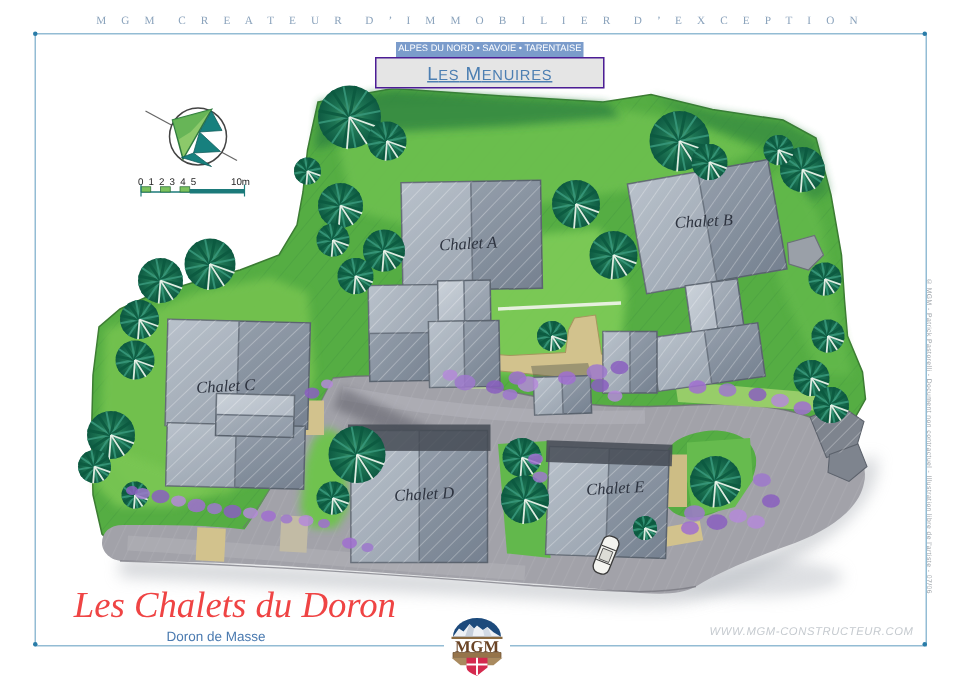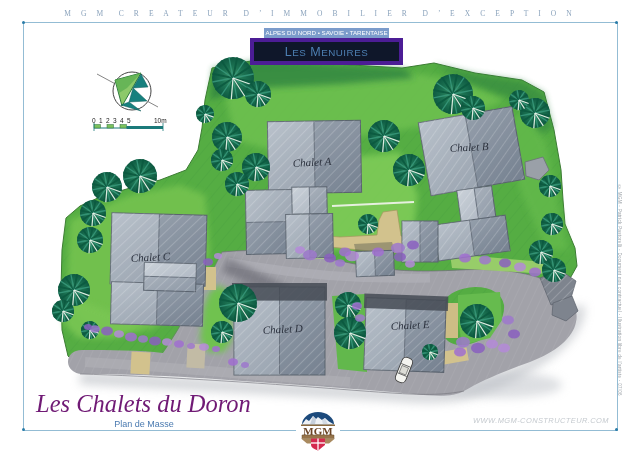--- a/index.html
+++ b/index.html
@@ -7,25 +7,25 @@
   .toptext{position:absolute;top:9px;left:0;width:640px;text-align:center;
     font-family:"Liberation Serif",serif;font-size:7.5px;letter-spacing:4.1px;
     color:#8ba3bc;white-space:nowrap;}
   .frame{position:absolute;left:23px;top:22px;width:593px;height:407px;
     border:1px solid #93bcd4;}
   .dot{position:absolute;width:3px;height:3px;background:#2a7ca8;border-radius:50%;}
   .banner{position:absolute;left:250px;top:28px;width:153px;}
   .bannerbar{background:#7b9ccb;color:#ffffff;text-align:center;
     font-size:6.2px;letter-spacing:0px;height:10px;line-height:10px;margin:0 14px;
     white-space:nowrap;}
-  .bannerbox{background:#0f172a;border:4px solid #4c1d95;text-align:center;
-    color:#4d7fb2;font-size:12.5px;letter-spacing:0.5px;height:19px;line-height:20px;}
+  .bannerbox{background:#e5e5e5;border:1px solid #4c1d95;text-align:center;
+    color:#4d7fb2;font-size:12.5px;letter-spacing:0.5px;height:19px;line-height:20px;text-decoration:underline;}
   .smallcaps{font-size:9.8px;}
-  .title{position:absolute;left:36px;top:390px;width:228px;text-align:left;
-    font-family:"Liberation Serif",serif;font-style:italic;color:#701a75;
+  .title{position:absolute;left:36px;top:390px;width:228px;text-align:right;
+    font-family:"Liberation Serif",serif;font-style:italic;color:#ef4444;
     font-size:24.5px;white-space:nowrap;}
   .subtitle{position:absolute;left:84px;top:419px;width:120px;text-align:center;
     color:#4a7ab0;font-size:9px;}
   .url{position:absolute;right:31px;top:416px;color:#c5cacf;font-size:7.5px;
     letter-spacing:0.4px;font-style:italic;}
   .sidetext{position:absolute;left:618px;top:185px;width:4px;height:230px;
     color:#9aa0a6;font-size:4.5px;writing-mode:vertical-rl;letter-spacing:0.3px;white-space:nowrap;}
   svg{position:absolute;left:0;top:0;}
 </style>
 </head>
@@ -977,16 +977,16 @@
 <path d="M10,26.5 L24,26.5 L24,33 Q17,38.5 17,38.5 Q10,36 10,33 Z" fill="#d42a4e"></path>
 <line x1="17" y1="26.5" x2="17" y2="38" stroke="#ffffff" stroke-width="1.3"></line>
 <line x1="10" y1="31" x2="24" y2="31" stroke="#ffffff" stroke-width="1.3"></line>
 </g>
   </svg>
   <div class="banner">
     <div class="bannerbar">ALPES DU NORD • SAVOIE • TARENTAISE</div>
     <div class="bannerbox">L<span class="smallcaps">ES</span> M<span class="smallcaps">ENUIRES</span></div>
   </div>
   <div class="title">Les Chalets du Doron</div>
-  <div class="subtitle">Plan de Masse</div>
+  <div class="subtitle">Doron de Masse</div>
   <div class="url">WWW.MGM-CONSTRUCTEUR.COM</div>
   <div class="sidetext">© MGM - Patrick Pastorelli - Document non contractuel - Illustration libre de l'artiste - 07/06</div>
 </div>
 
 </body></html>

